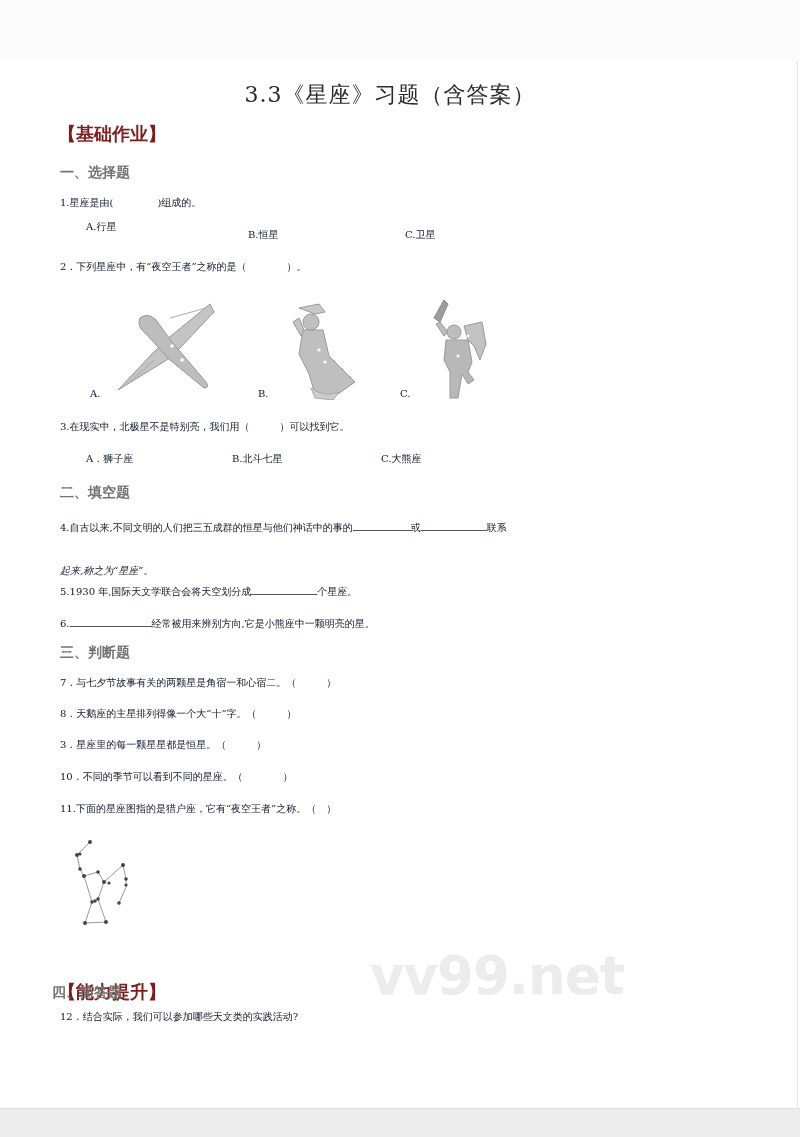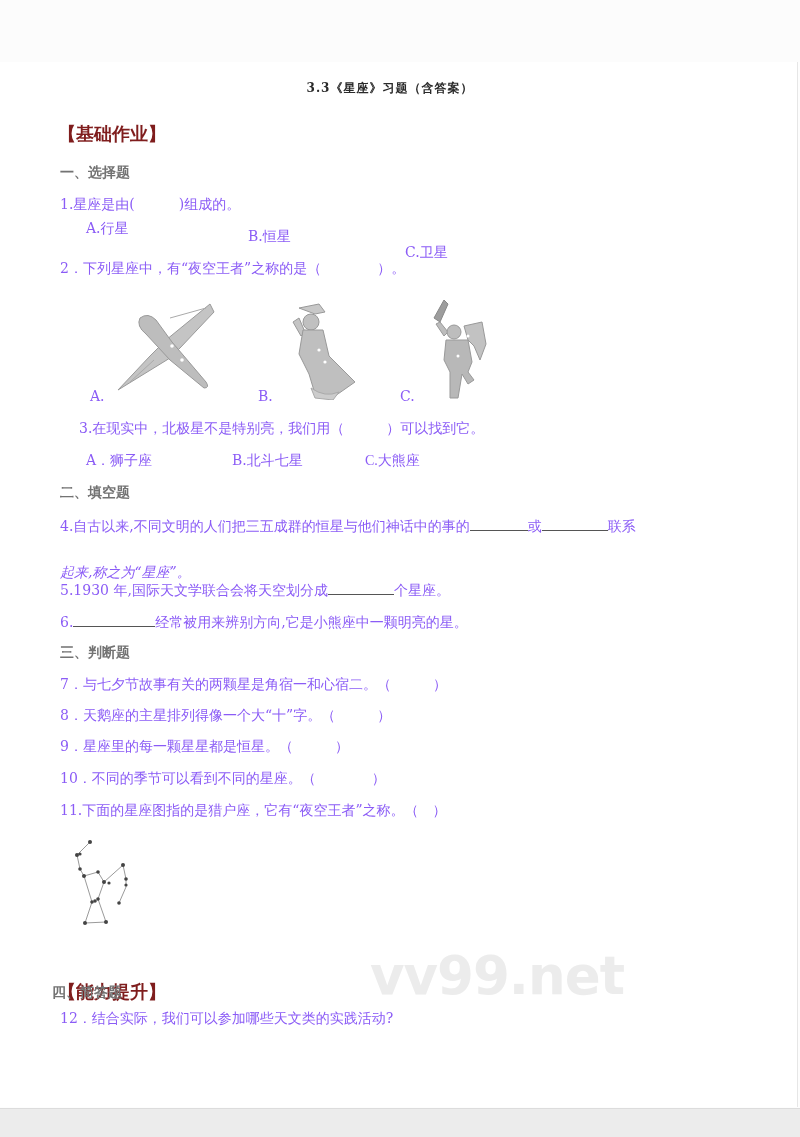--- a/index.html
+++ b/index.html
@@ -10,24 +10,24 @@
       color: #333;
       position: relative;
     }
     .topbar { position: absolute; left: 0; top: 0; width: 800px; height: 62px; background: #fcfcfc; }
     .page {
       position: absolute; left: 0; top: 62px; width: 797px; height: 1045px;
       background: #ffffff; border-right: 1px solid #e6e6e6;
     }
     .bottombar { position: absolute; left: 0; top: 1108px; width: 800px; height: 29px; background: #ececec; border-top: 1px solid #dcdcdc; }
     .abs { position: absolute; white-space: nowrap; }
-    .title { left: 0; width: 780px; top: 80px; text-align: center; font-size: 12px; font-weight: bold; color: #2a2a2a; letter-spacing: 1px; }
+    .title { left: 0; width: 780px; top: 80px; text-align: center; font-size: 22px; font-weight: normal; color: #2a2a2a; letter-spacing: 1px; }
     .section { font-size: 18px; font-weight: bold; color: #7f1d1d; font-family: "DejaVu Sans", sans-serif; }
     .subsection { font-size: 14px; font-weight: bold; color: #737373; font-family: "DejaVu Sans", sans-serif; }
-    .q { font-size: 14px; color: #8b5cf6; }
+    .q { font-size: 10px; color: #0f172a; }
     .blank { display: inline-block; border-bottom: 1px solid #555; height: 14px; vertical-align: baseline; }
     .watermark {
       position: absolute; left: 370px; top: 945px;
       font-family: "DejaVu Sans", sans-serif; font-weight: bold; font-size: 53px;
       color: #ececec; letter-spacing: -1px;
     }
     .img-box { position: absolute; }
   </style>
 </head>
 <body>
@@ -40,21 +40,21 @@
 
 <div class="abs section" style="left:58px; top:122px;">【基础作业】</div>
 
 <div class="abs subsection" style="left:60px; top:164px;">一、选择题</div>
 
 <div class="abs q" style="left:60px; top:196px;">
   <span>1.星座是由(</span><span style="display:inline-block;width:44px;"></span><span>)组成的。</span>
 </div>
 <div class="abs q" style="left:86px; top:220px;">A.行星</div>
 <div class="abs q" style="left:248px; top:228px;">B.恒星</div>
-<div class="abs q" style="left:405px; top:244px;">C.卫星</div>
+<div class="abs q" style="left:405px; top:228px;">C.卫星</div>
 
 <div class="abs q" style="left:60px; top:260px;">2．下列星座中，有“夜空王者”之称的是（　　　　）。</div>
 
 <div class="img-box" style="left:110px; top:298px; width:110px; height:100px;">
   <svg width="110" height="100" viewBox="0 0 110 100">
     <path d="M8 92 L40 58 L56 42 L100 6 L104 14 L70 50 L60 60 Z" fill="#c4c4c4" stroke="#9a9a9a" stroke-width="1"></path>
     <path d="M30 20 Q38 14 46 22 L62 44 L96 84 Q100 90 94 90 L60 62 L36 36 Q26 28 30 20 Z" fill="#bdbdbd" stroke="#999" stroke-width="1"></path>
     <line x1="60" y1="20" x2="96" y2="10" stroke="#aaa" stroke-width="1"></line>
     <line x1="20" y1="84" x2="44" y2="62" stroke="#aaa" stroke-width="1"></line>
     <circle cx="62" cy="48" r="1.8" fill="#fff"></circle>
@@ -83,45 +83,45 @@
     <path d="M16 26 L24 36 L20 40 L12 28 Z" fill="#bdbdbd" stroke="#999" stroke-width="1"></path>
     <circle cx="30" cy="36" r="7" fill="#bdbdbd" stroke="#999" stroke-width="1"></circle>
     <path d="M40 30 L58 26 L62 48 L56 64 L50 50 L44 44 Z" fill="#c2c2c2" stroke="#999" stroke-width="1"></path>
     <path d="M22 44 L44 44 L48 66 L44 76 L50 84 L44 88 L38 78 L34 102 L26 102 L26 76 L20 64 Z" fill="#b8b8b8" stroke="#999" stroke-width="1"></path>
     <circle cx="34" cy="60" r="1.5" fill="#fff"></circle>
     <circle cx="44" cy="40" r="1.5" fill="#fff"></circle>
   </svg>
 </div>
 <div class="abs q" style="left:400px; top:388px;">C.</div>
 
-<div class="abs q" style="left:60px; top:420px;margin-left:19px;">3.在现实中，北极星不是特别亮，我们用（　　　）可以找到它。</div>
+<div class="abs q" style="left:60px; top:420px;">3.在现实中，北极星不是特别亮，我们用（　　　）可以找到它。</div>
 <div class="abs q" style="left:86px; top:452px;">A．狮子座</div>
 <div class="abs q" style="left:232px; top:452px;">B.北斗七星</div>
-<div class="abs q" style="left:365px; top:452px;font-family:Liberation Serif, serif;">C.大熊座</div>
+<div class="abs q" style="left:381px; top:452px;">C.大熊座</div>
 
 <div class="abs subsection" style="left:60px; top:484px;">二、填空题</div>
 
 <div class="abs q" style="left:60px; top:516px;">
   <span>4.自古以来,不同文明的人们把三五成群的恒星与他们神话中的事的</span><span class="blank" style="width:58px;"></span><span>或</span><span class="blank" style="width:66px;"></span><span>联系</span>
 </div>
 <div class="abs q" style="left:60px; top:564px;font-style:italic;">起来,称之为“星座”。</div>
 
 <div class="abs q" style="left:60px; top:580px;">
   <span>5.1930 年,国际天文学联合会将天空划分成</span><span class="blank" style="width:66px;"></span><span>个星座。</span>
 </div>
 
 <div class="abs q" style="left:60px; top:612px;">
   <span>6.</span><span class="blank" style="width:82px;"></span><span>经常被用来辨别方向,它是小熊座中一颗明亮的星。</span>
 </div>
 
 <div class="abs subsection" style="left:60px; top:644px;">三、判断题</div>
 
 <div class="abs q" style="left:60px; top:676px;">7．与七夕节故事有关的两颗星是角宿一和心宿二。（　　　）</div>
 <div class="abs q" style="left:60px; top:707px;">8．天鹅座的主星排列得像一个大“十”字。（　　　）</div>
-<div class="abs q" style="left:60px; top:738px;">9．星座里的每一颗星星都是恒星。（　　　）</div>
+<div class="abs q" style="left:60px; top:738px;">3．星座里的每一颗星星都是恒星。（　　　）</div>
 <div class="abs q" style="left:60px; top:770px;">10．不同的季节可以看到不同的星座。（　　　　）</div>
 <div class="abs q" style="left:60px; top:802px;">11.下面的星座图指的是猎户座，它有“夜空王者”之称。（　）</div>
 
 <div class="img-box" style="left:60px; top:835px; width:90px; height:100px;">
   <svg width="90" height="100" viewBox="0 0 90 100">
     <g stroke="#9a9a9a" stroke-width="1" fill="none">
       <polyline points="30,7 17,20 20,34 24,41"></polyline>
       <polyline points="24,41 38,37 44,47 63,30 66,44 66,52 59,68"></polyline>
       <polyline points="24,41 32,67"></polyline>
       <polyline points="44,47 38,64"></polyline>

